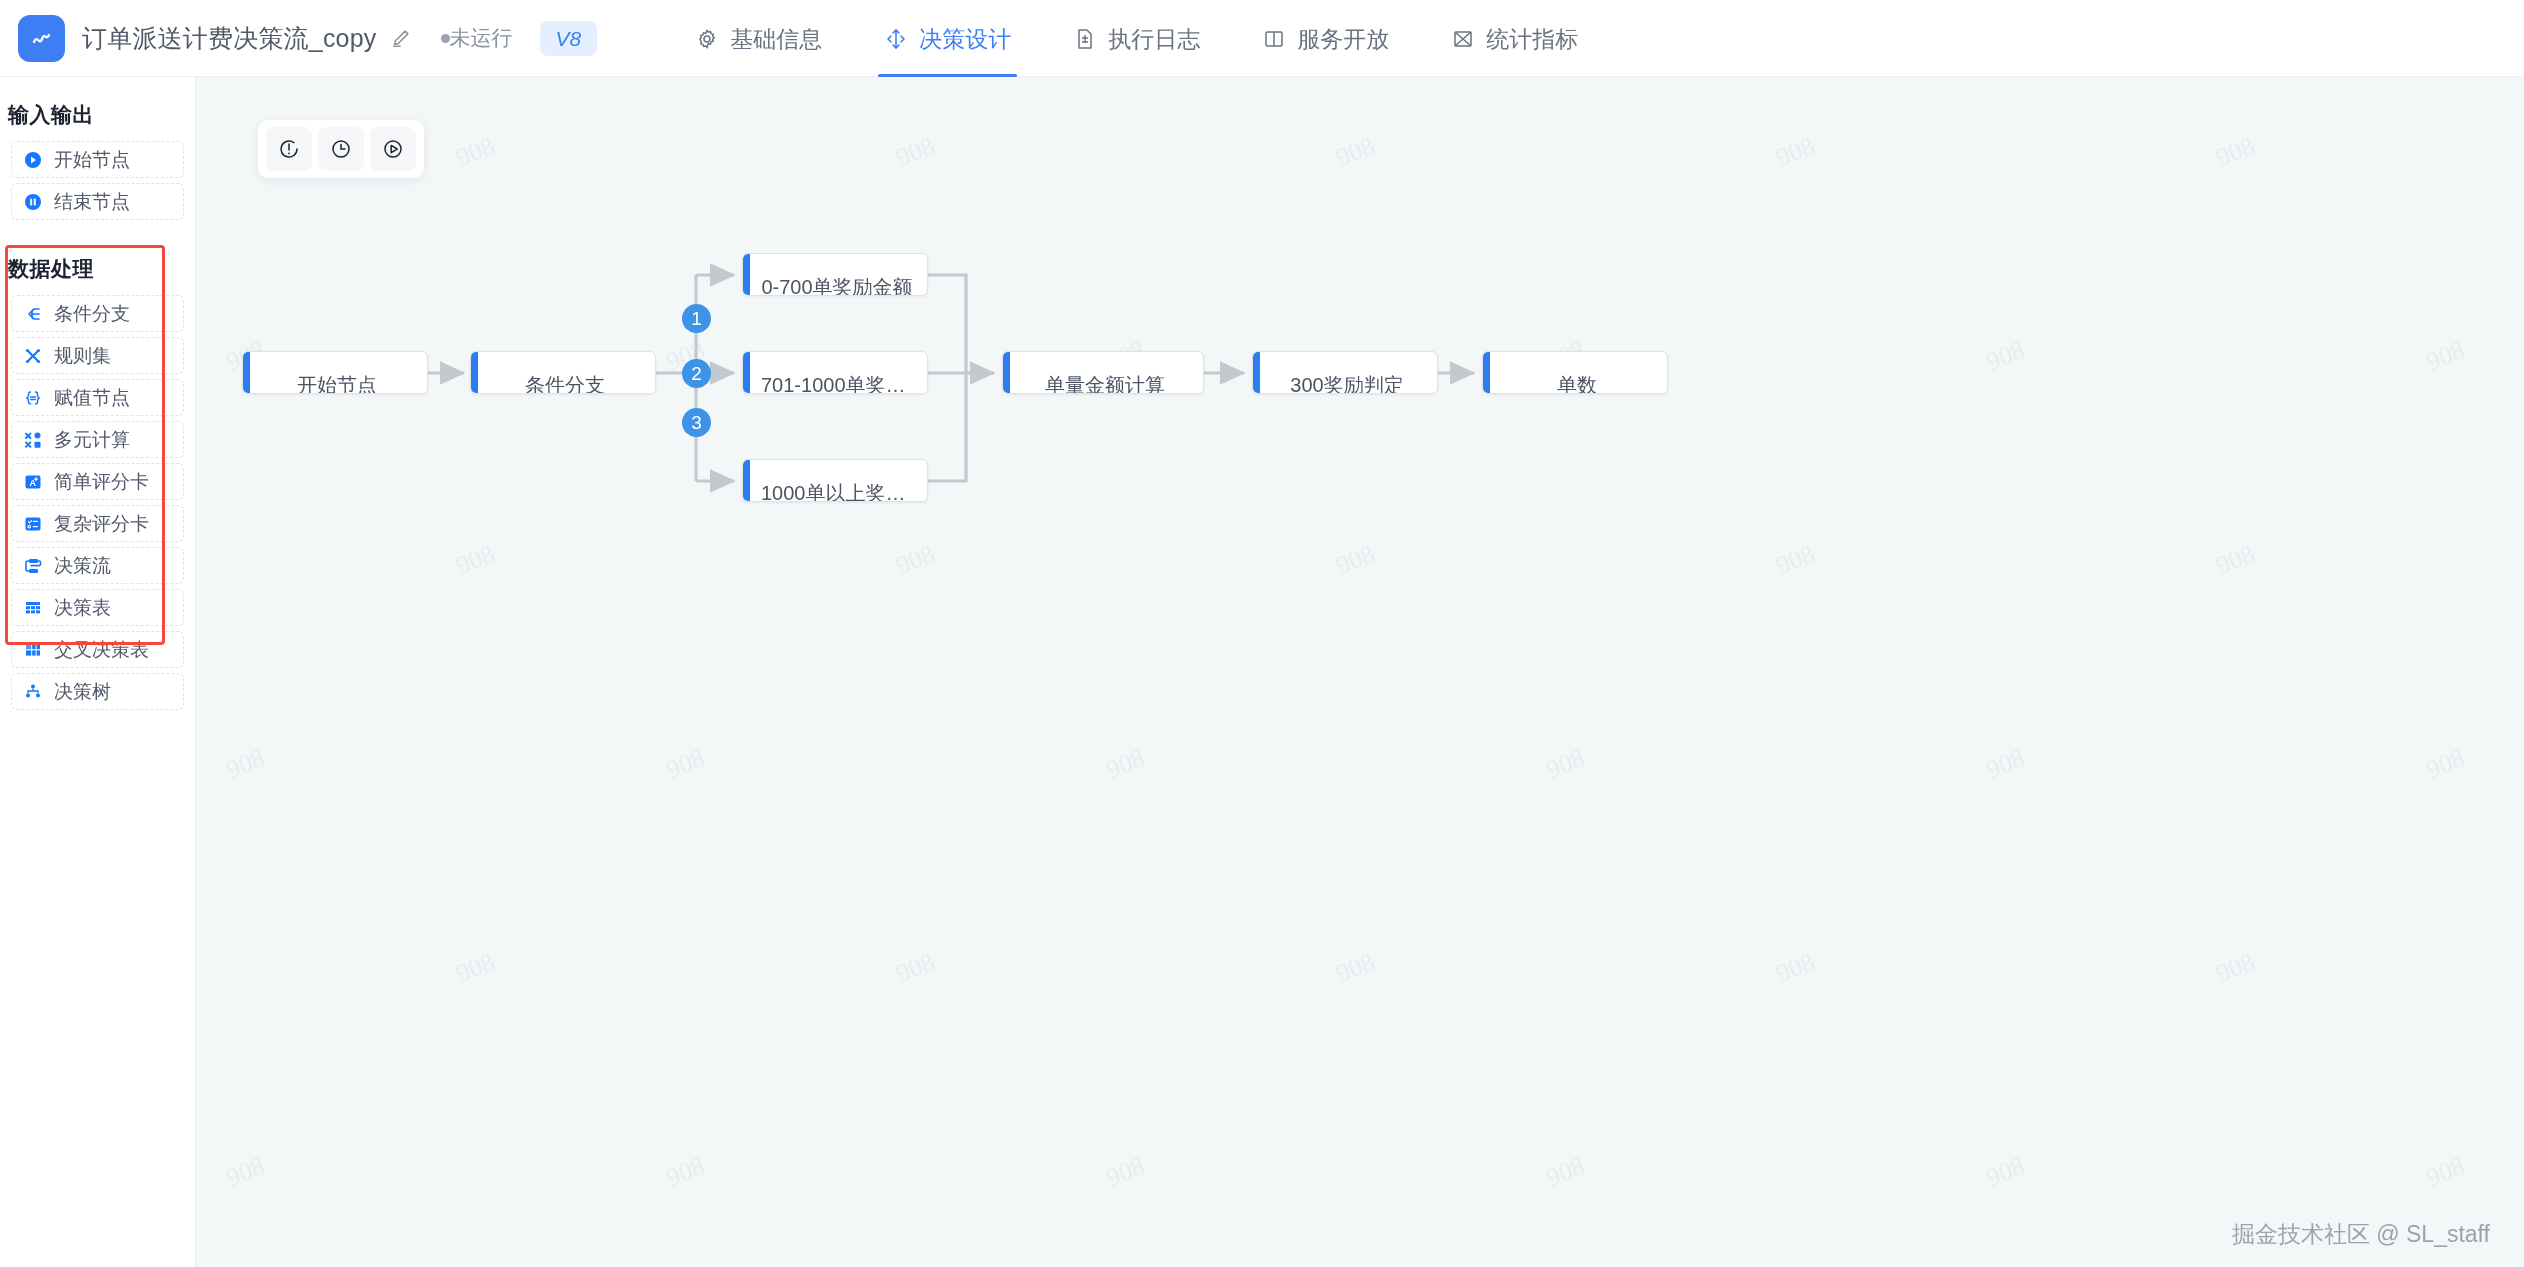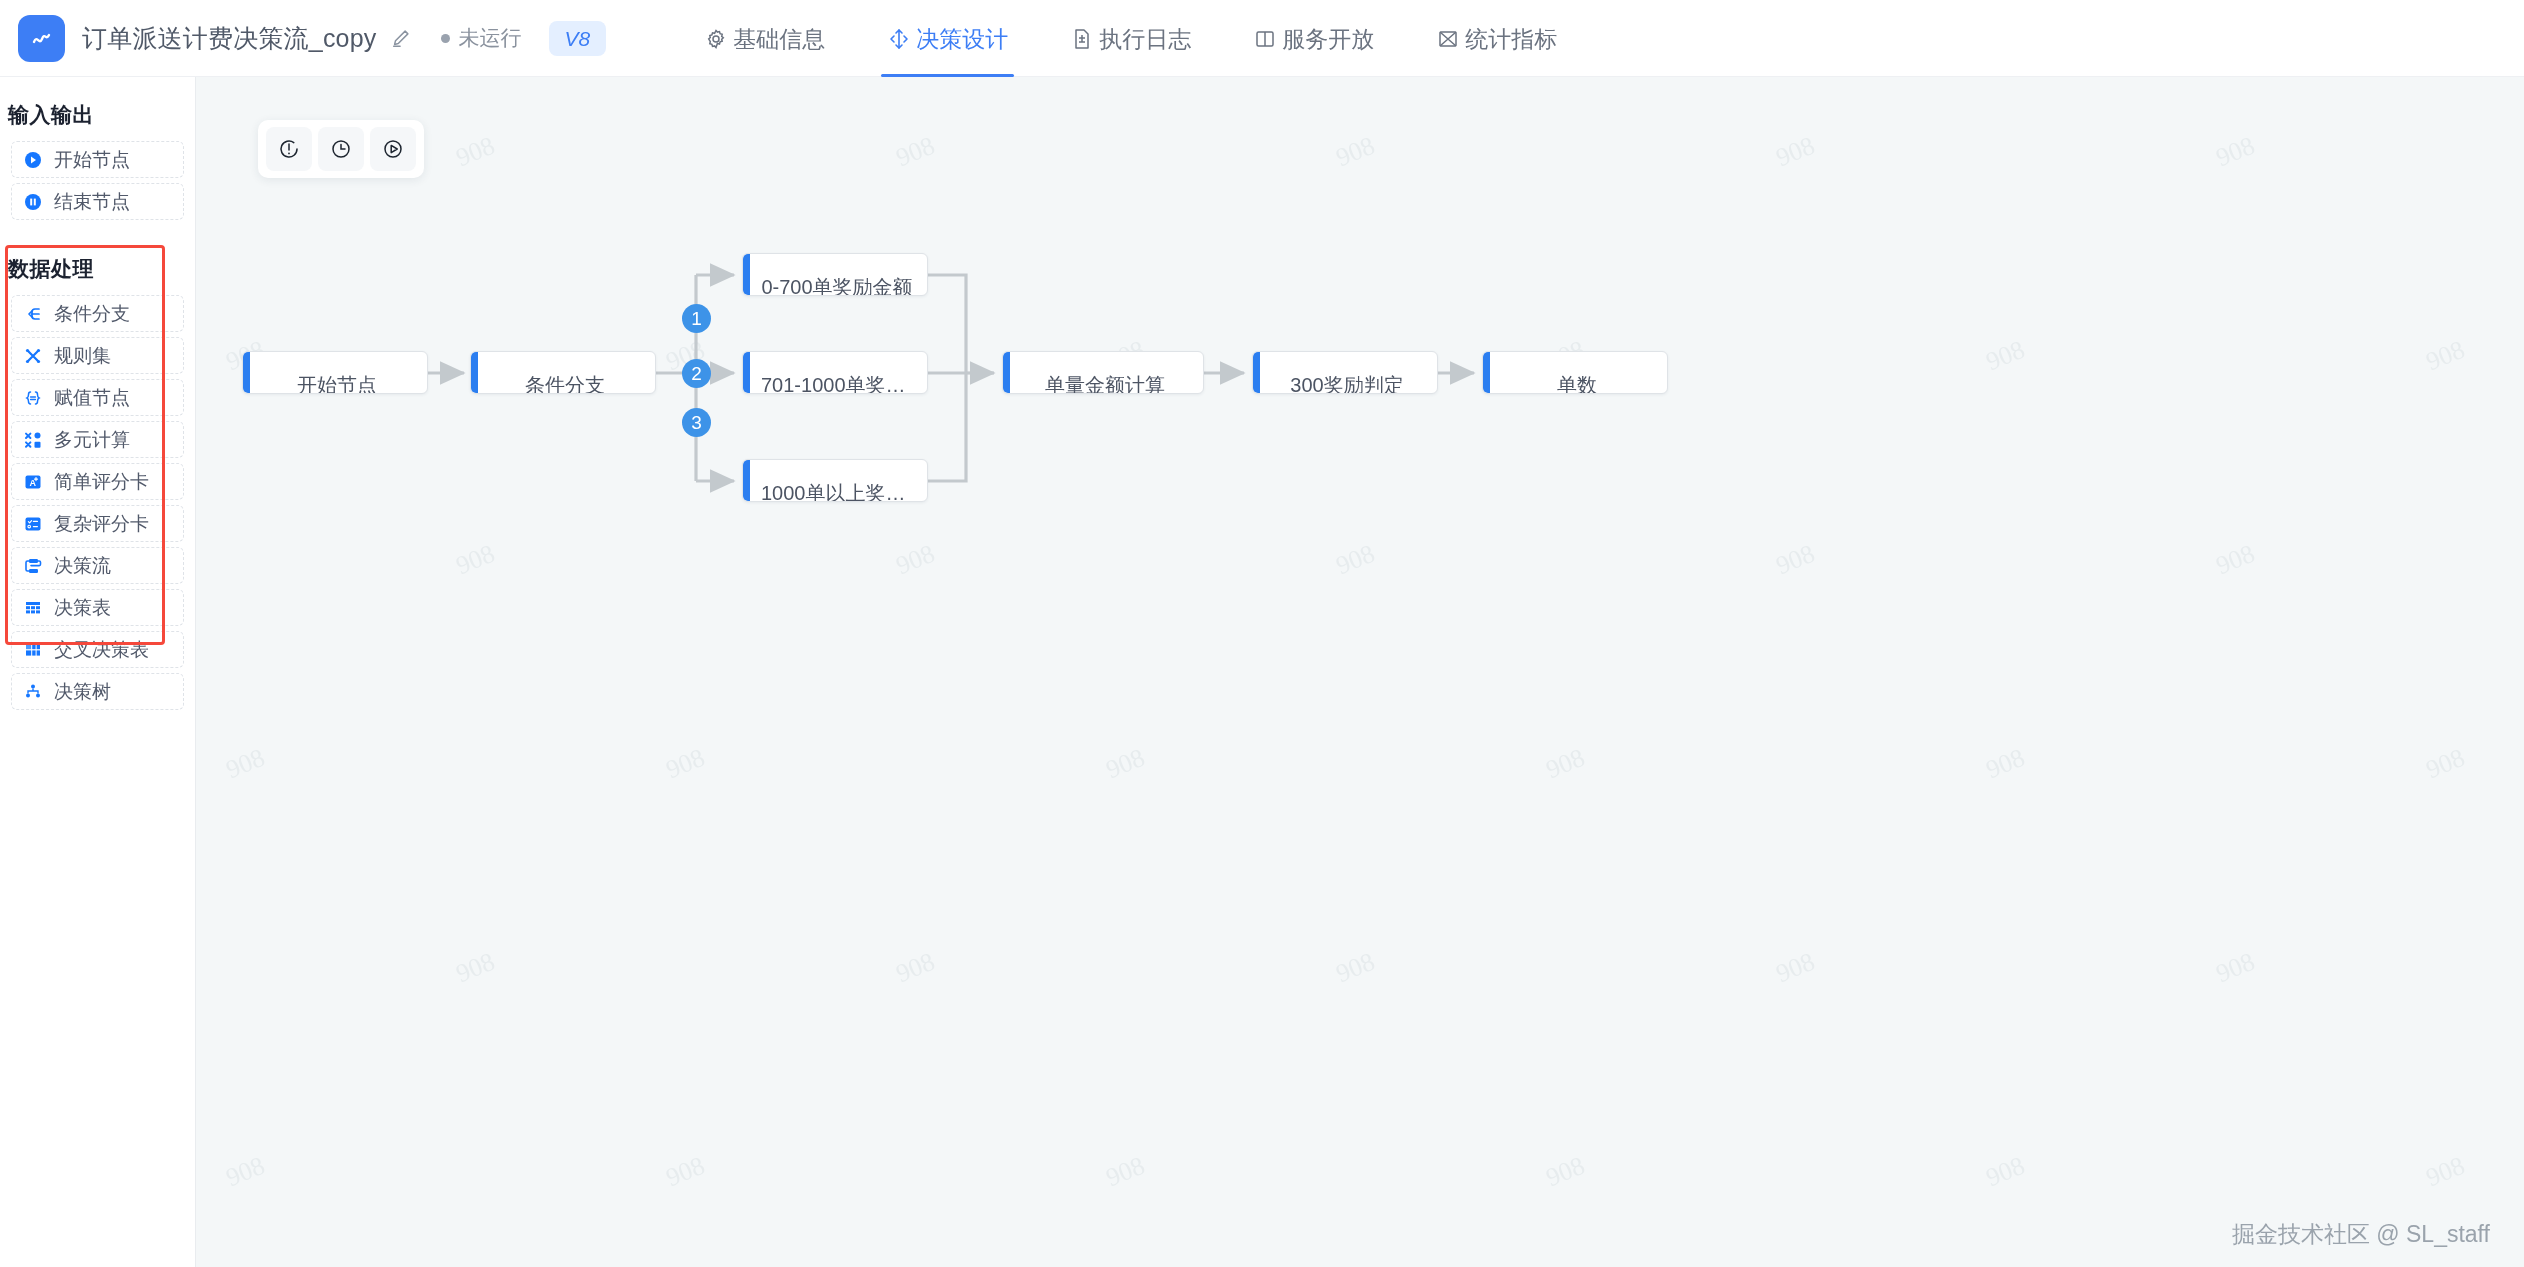--- a/index.html
+++ b/index.html
@@ -23,33 +23,33 @@
   .brand-logo svg { width: 28px; height: 28px; }
 
   .doc-title {
     margin-left: 17px; font-size: 25px; color: #505968; white-space: nowrap;
     letter-spacing: .2px;
   }
   .edit-pencil { margin-left: 13px; width: 22px; height: 22px; color: #8a93a0; flex:0 0 auto;}
   .edit-pencil svg { width: 22px; height: 22px; display:block; }
 
   .run-status {
-    margin-left: 29px; display: flex; align-items: center; gap: 9px;
+    margin-left: 29px; display: flex; align-items: center; 
     font-size: 21px; color: #8a929e; white-space: nowrap;
   }
   .status-dot { width: 9px; height: 9px; border-radius: 50%; background: #9aa2ae; display:block; }
 
   .ver-badge {
     margin-left: 27px; background: #e4efff; color: #3d7ef5; border-radius: 8px;
     font-size: 21px; padding: 7px 16px; line-height: 1; font-style: italic;
   }
 
   .nav-tabs { display: flex; align-items: center; margin-left: 96px; gap: 58px; }
   .nav-tab {
-    display: flex; align-items: center; gap: 5px; font-size: 23px; color: #6b7380;
+    display: flex; align-items: center; gap: 11px; font-size: 23px; color: #6b7380;
     padding: 24px 2px 22px 2px; position: relative; cursor: pointer; white-space: nowrap;
   }
   .nav-tab .tab-ico { width: 24px; height: 24px; display:flex; align-items:center; justify-content:center; }
   .nav-tab .tab-ico svg { width: 24px; height: 24px; display:block; }
   .nav-tab.active { color: #3d7ef5; }
   .nav-tab.active::after {
     content: ""; position: absolute; left: -4px; right: -4px; bottom: 0; height: 3px;
     background: #3d7ef5; border-radius: 2px;
   }
 

